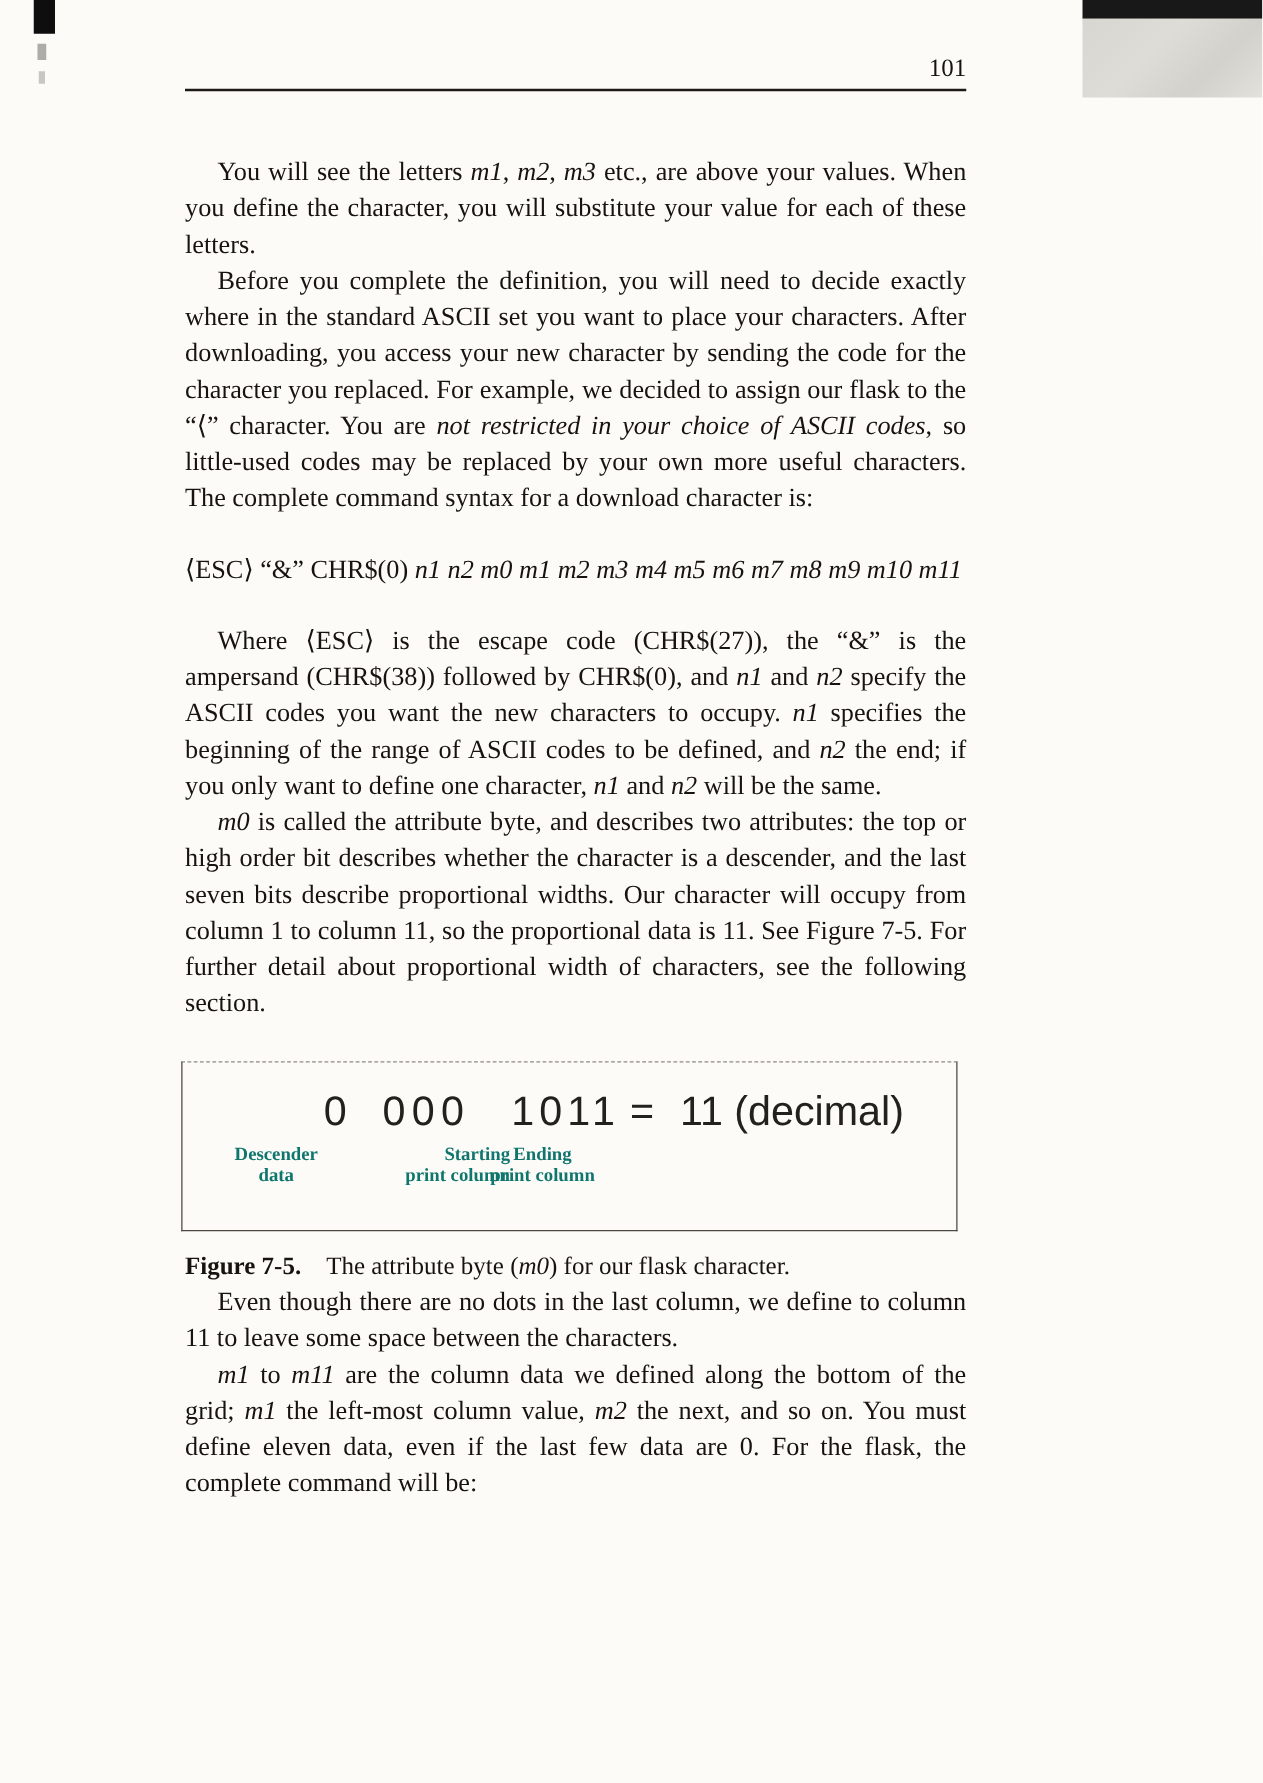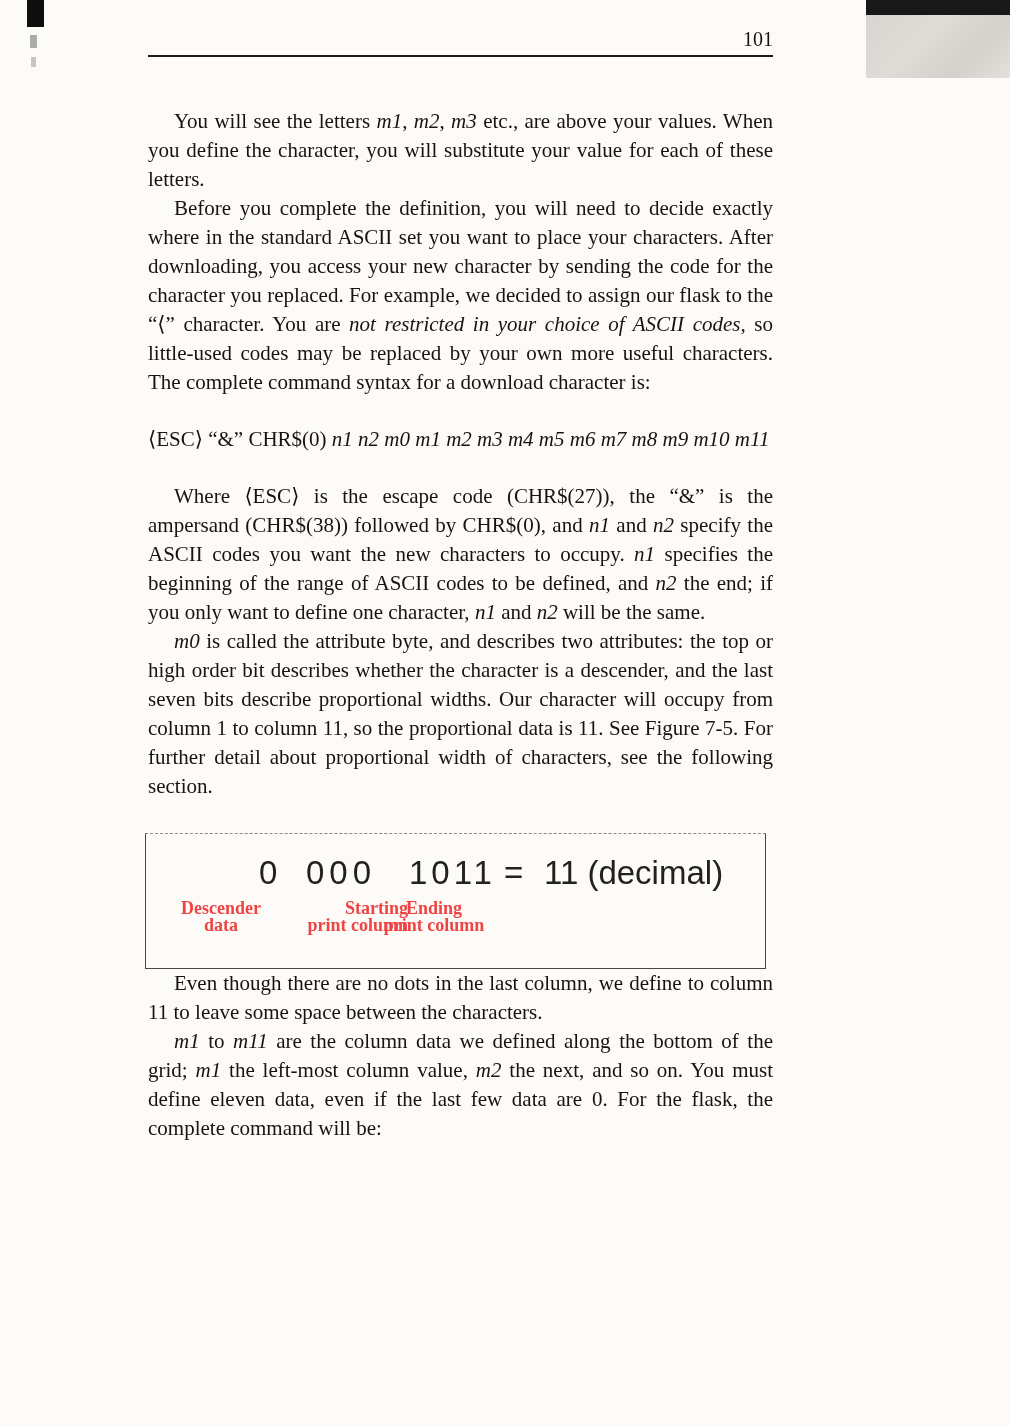--- a/index.html
+++ b/index.html
@@ -14,21 +14,21 @@
   
   .art-tl   { position:absolute; left:27px; top:0;    width:17px; height:27px; background:#0e0e0e; }
   .art-tl-b { position:absolute; left:30px; top:35px; width:7px;  height:13px; background:#8a8a86; opacity:.7; }
   .art-tl-c { position:absolute; left:31px; top:57px; width:5px;  height:10px; background:#a5a5a0; opacity:.6; }
   .art-tr-bar  { position:absolute; left:866px; top:0;    width:144px; height:15px; background:#181818; }
   .art-tr-gray { position:absolute; left:866px; top:15px; width:144px; height:63px;
                  background:linear-gradient(135deg,#d7d6d1 0%,#dedcd7 40%,#d2d1cc 70%,#e2e1dc 100%); }
 
   .content { position:absolute; left:148px; top:0; width:625px; }
 
-  .pagenum-row { text-align:right; padding-top:28px; font-size:20px; line-height:22px; }
+  .pagenum-row { text-align:right; padding-top:44px; font-size:20px; line-height:22px; }
   .rule { border-bottom:2px solid #1d1a16; margin-top:5px; }
 
   .para { font-size:21px; line-height:29px; text-align:justify; }
   .para.indent { text-indent:26px; }
   .first { margin-top:50px; }
   .command { margin:28px 0; text-indent:0; }
 
   .it { font-style:italic; }
   .bd { font-weight:bold; }
 
@@ -45,21 +45,21 @@
     font-size:33px; color:#23211d; white-space:nowrap;
   }
   .bit-g0 { left:113px; }
   .bit-g1 { left:160px; letter-spacing:5px; }
   .bit-g2 { left:263px; letter-spacing:4px; }
   .bit-eq { left:358px; }
   .bit-res{ left:398px; }
   .fig-label {
     position:absolute; top:66px; width:160px; text-align:center;
     transform:translateX(-50%);
-    font-weight:bold; font-size:18px; line-height:17px; color:#ef4444;
+    font-weight:bold; font-size:15px; line-height:17px; color:#0f766e;
   }
   .lb0 { left:75px; }
   .lb1 { left:182px;text-align:right; }
   .lb2 { left:288px; }
 
   .caption { margin-top:15px; font-size:20px; line-height:27px; }
   .after-fig { }
 </style>
 </head>
 <body>
@@ -104,19 +104,20 @@
       <div class="fig-label lb1">
         <div>Starting</div>
         <div>print column</div>
       </div>
       <div class="fig-label lb2">
         <div>Ending</div>
         <div>print column</div>
       </div>
     </div>
 
+    <p class="caption"><span class="bd">Figure 7-5.</span><span>  The attribute byte (</span><span class="it">m0</span><span>) for our flask character.</span></p>
 
     <p class="para indent after-fig"><span>Even though there are no dots in the last column, we define to column 11 to leave some space between the characters.</span></p>
 
     <p class="para indent"><span class="it">m1</span><span> to </span><span class="it">m11</span><span> are the column data we defined along the bottom of the grid; </span><span class="it">m1</span><span> the left-most column value, </span><span class="it">m2</span><span> the next, and so on. You must define eleven data, even if the last few data are 0. For the flask, the complete command will be:</span></p>
 
   </div>
 </div>
 
 </body></html>

